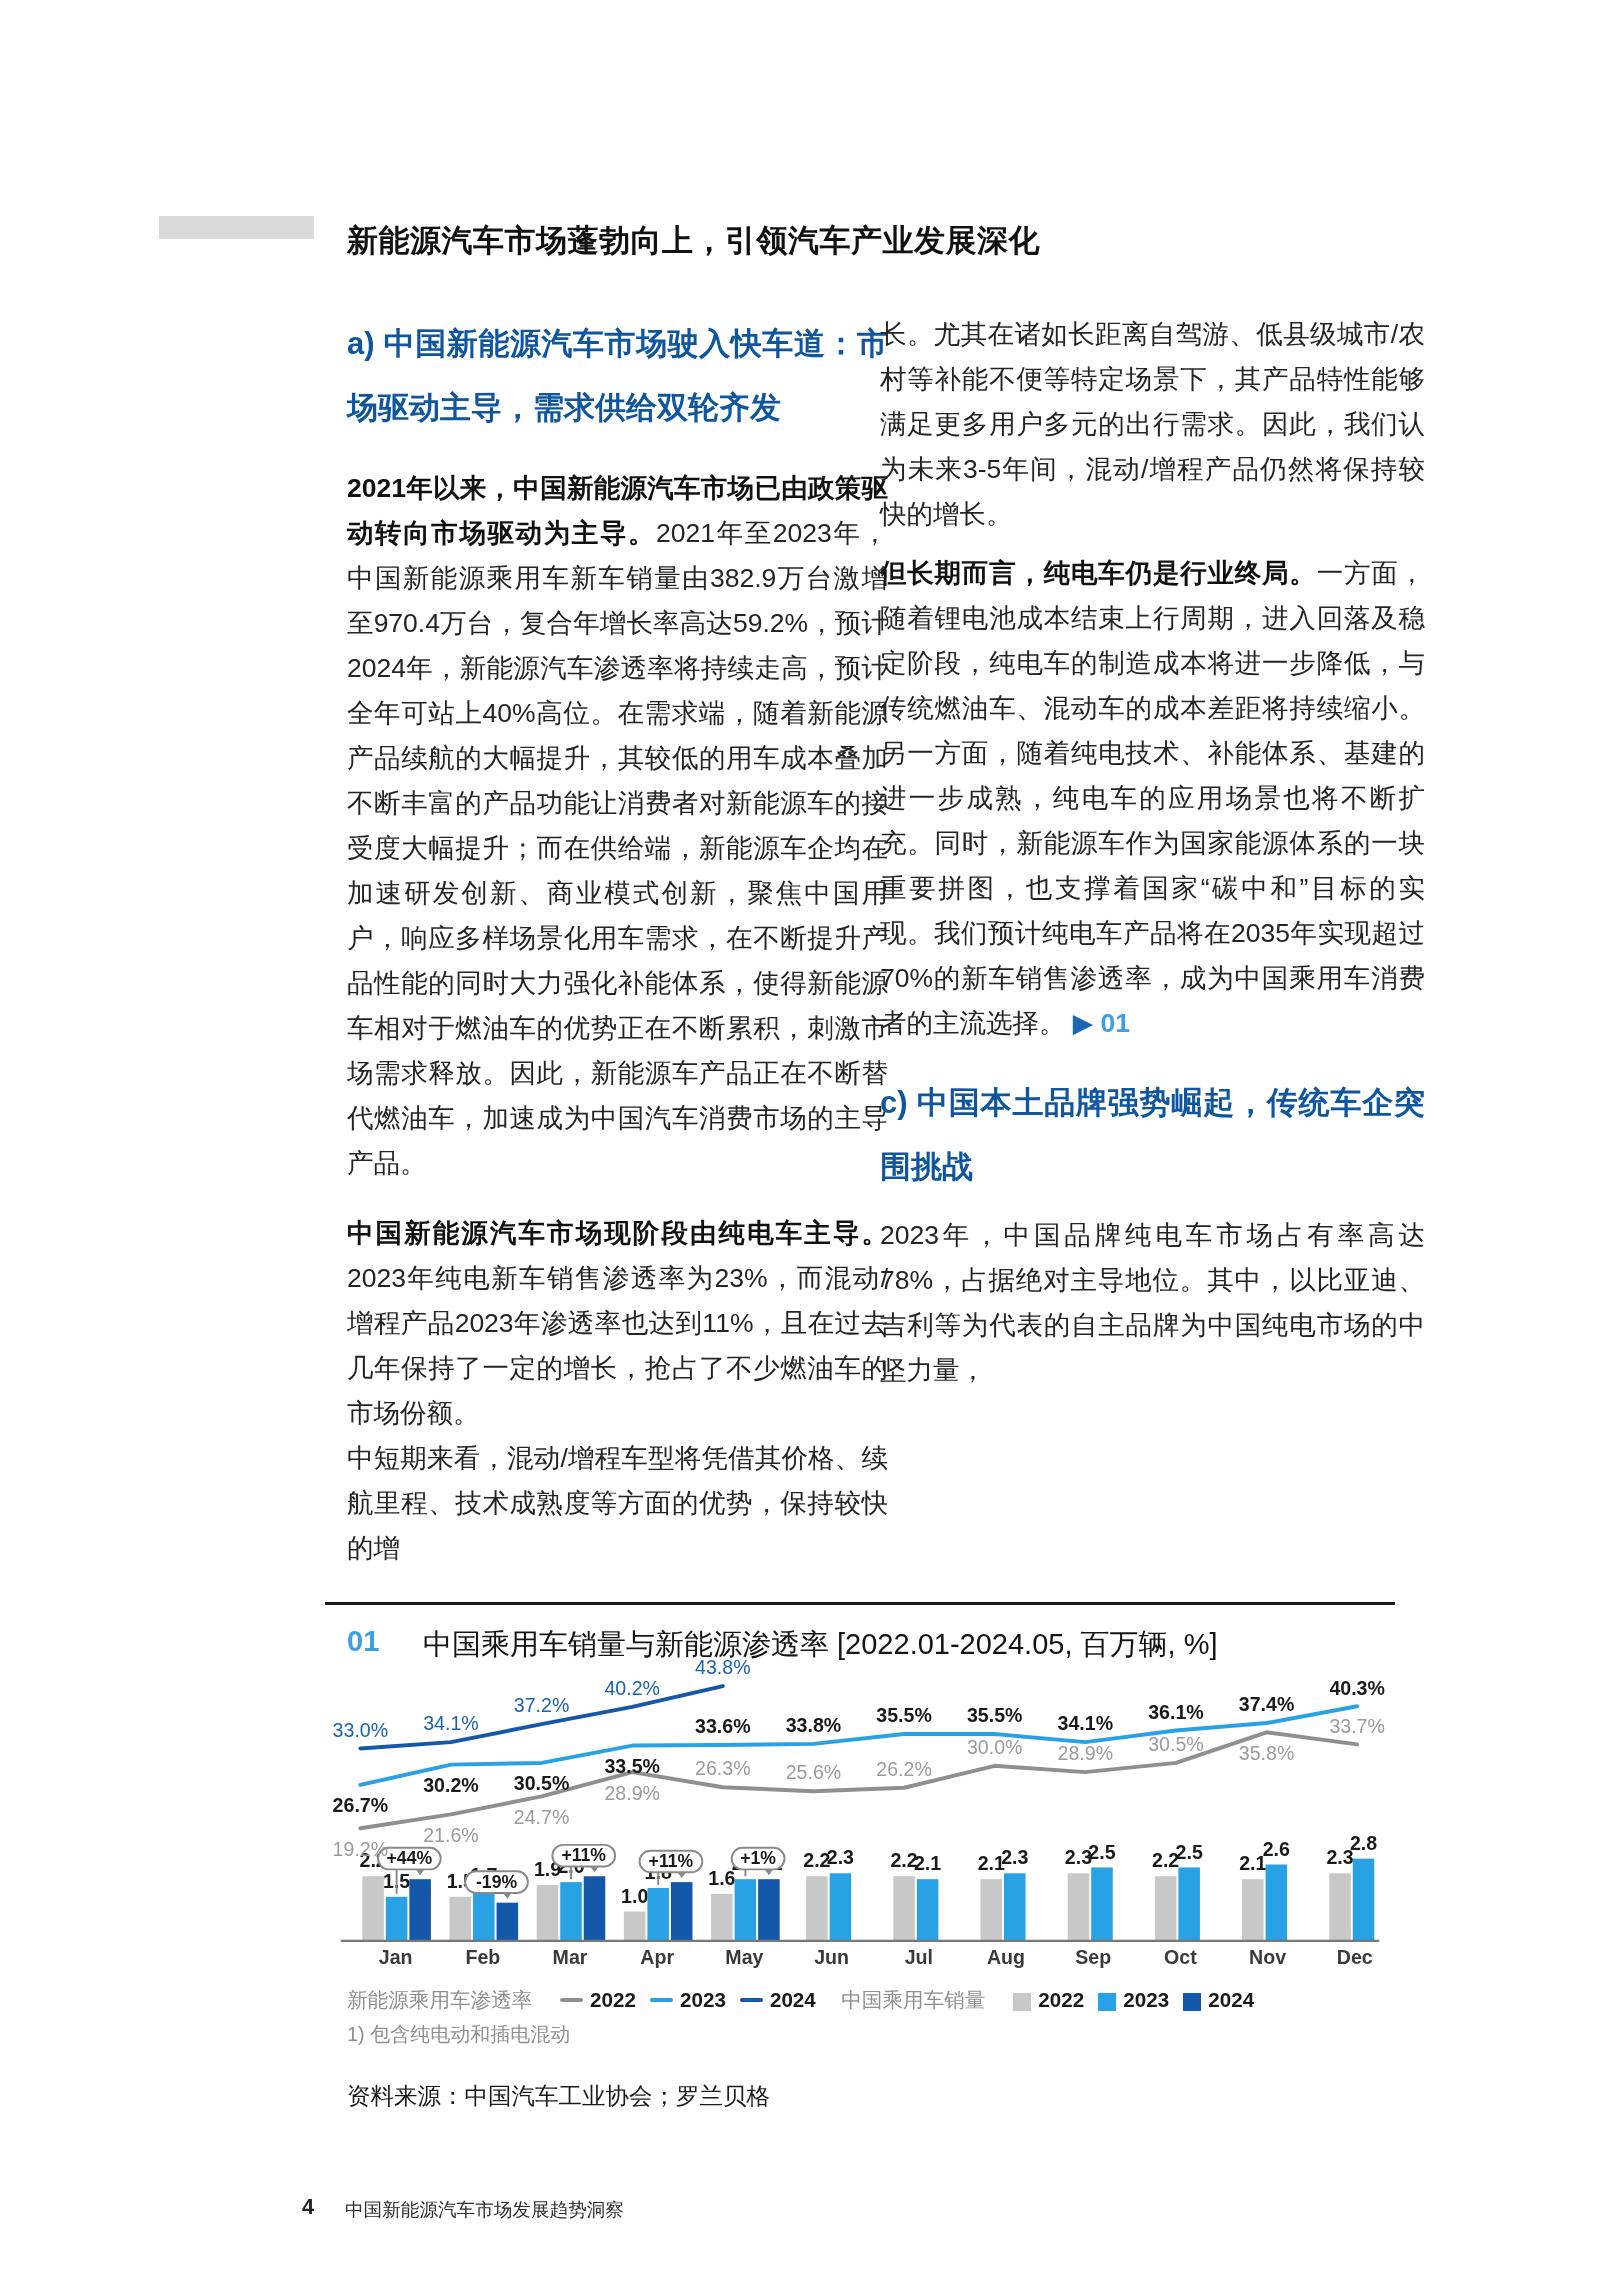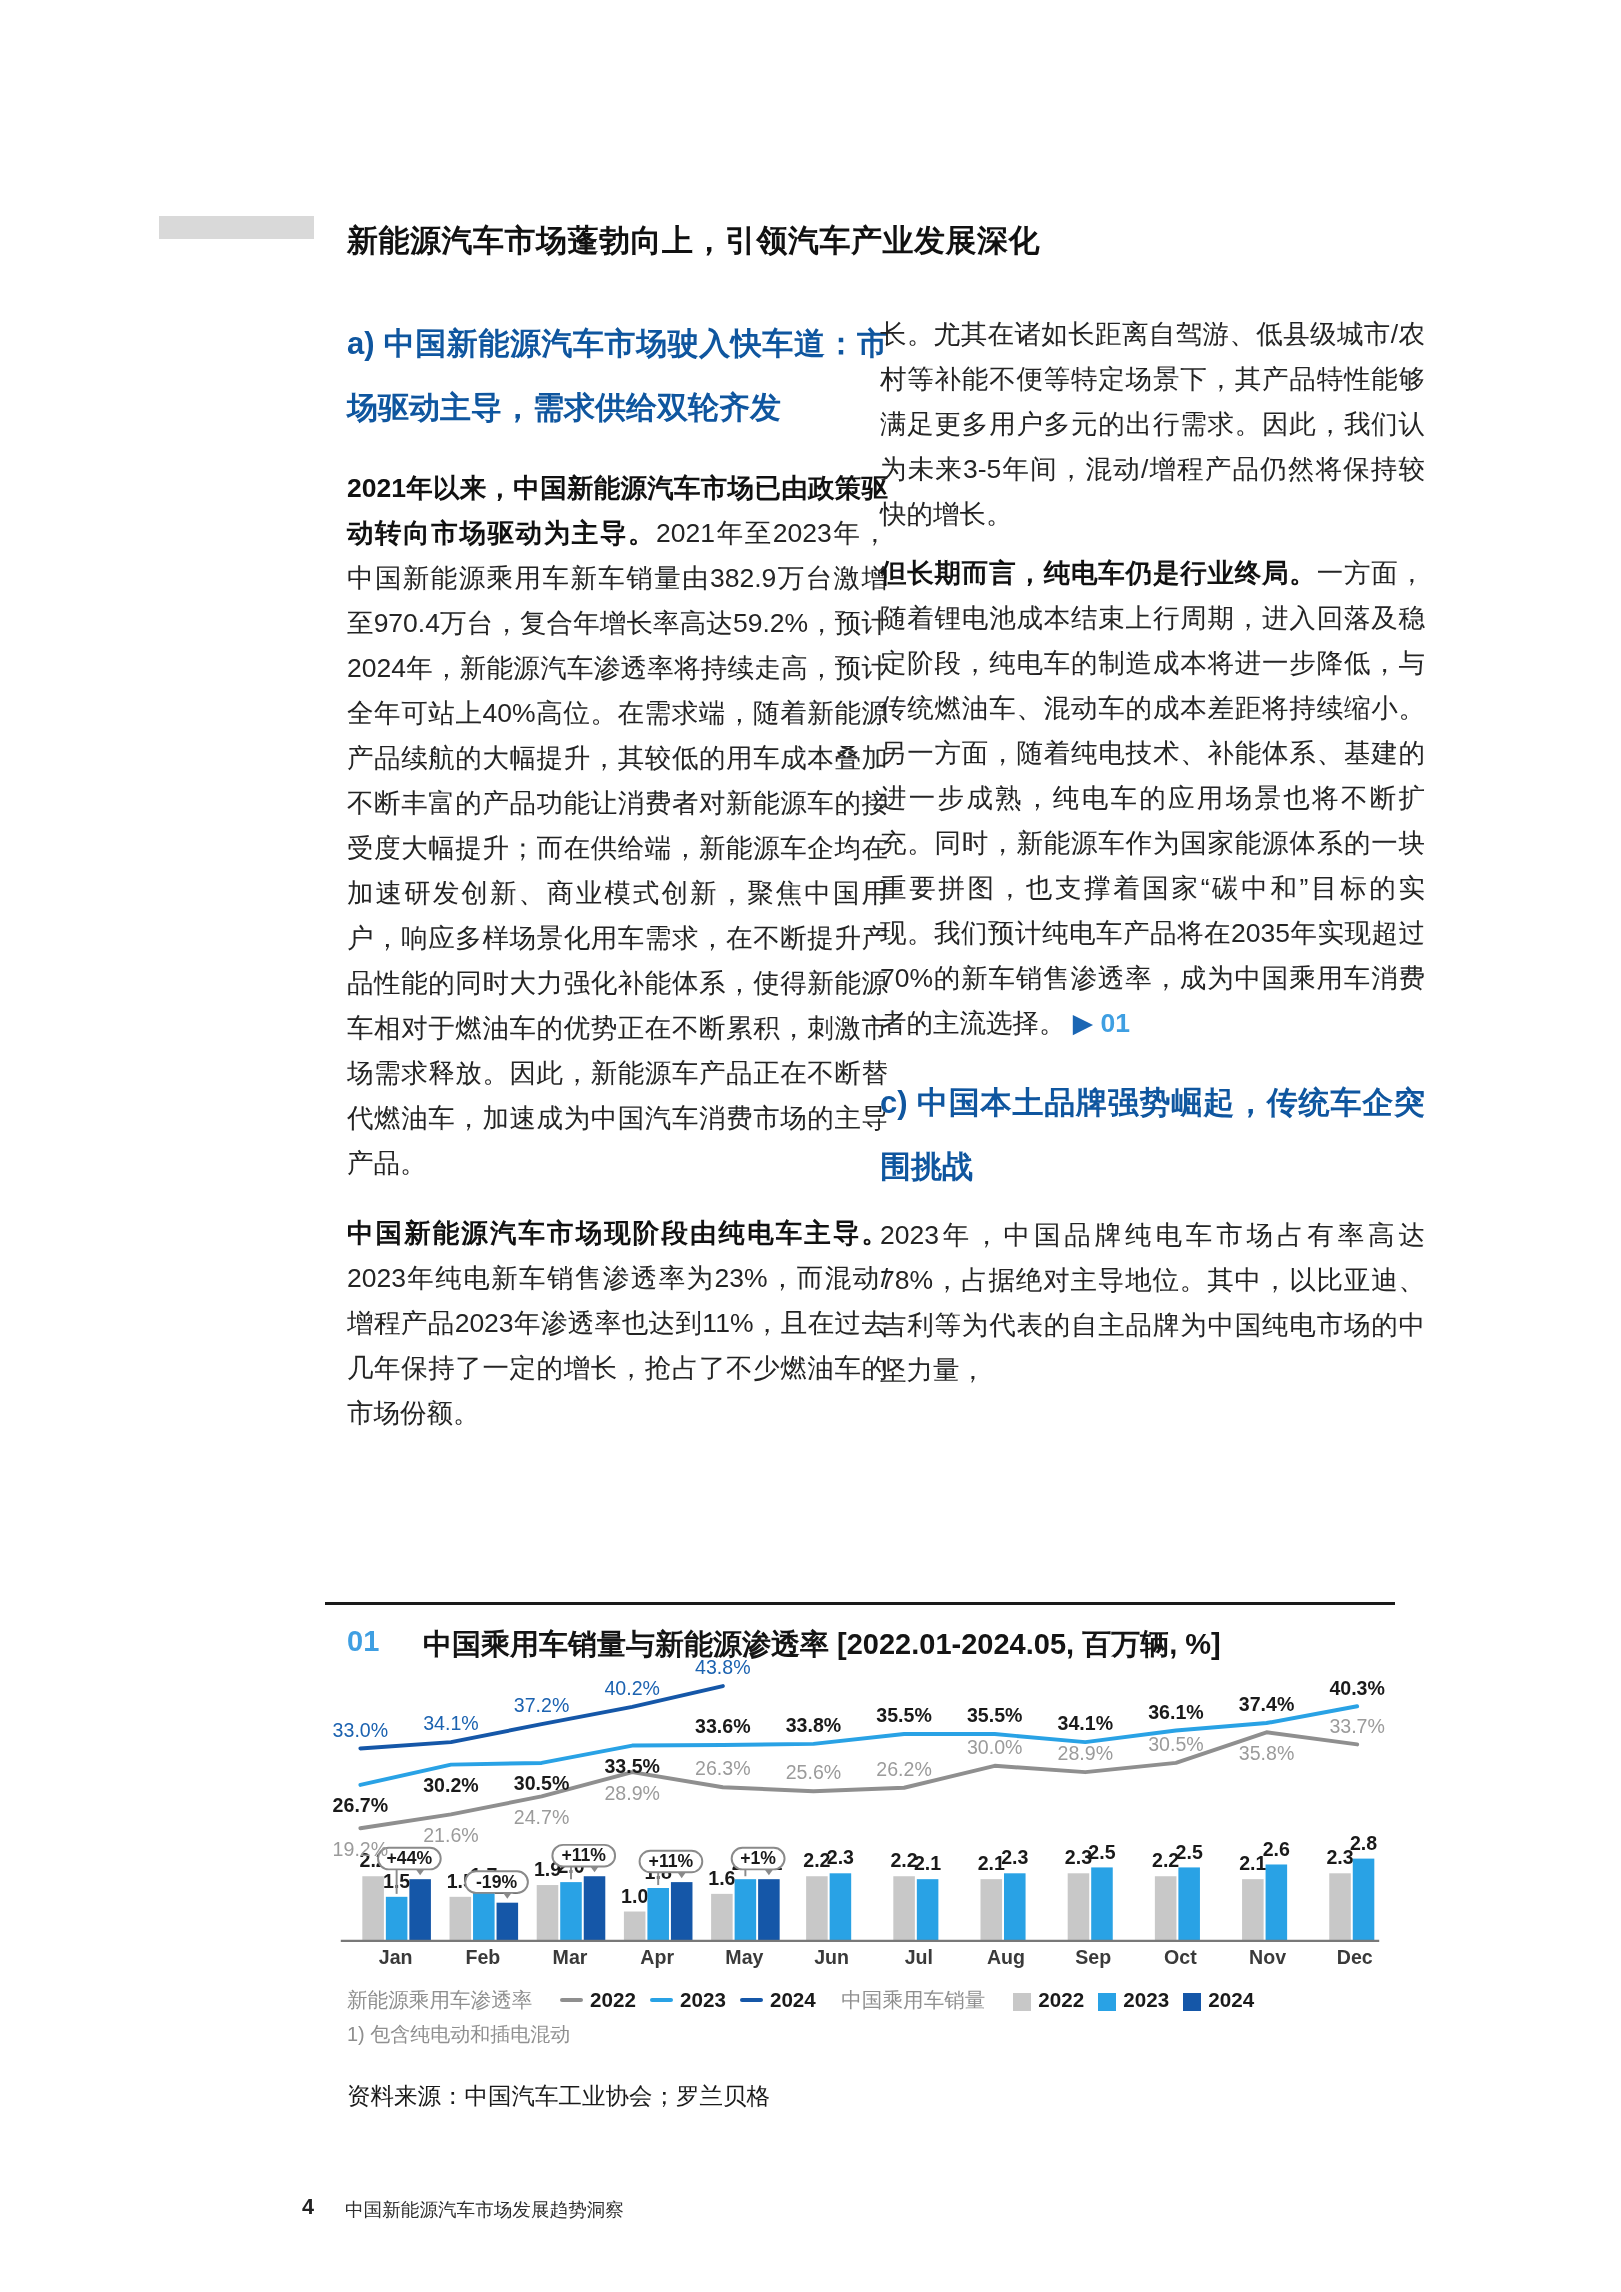--- a/index.html
+++ b/index.html
@@ -16,21 +16,21 @@
   .col h2{font-size:31px;line-height:64px;font-weight:700;color:#0f569f;margin:0;}
   .col p{margin:0;}
   .gap-s{margin-top:13.7px !important;}
   .gap-m{margin-top:25.5px !important;}
   .gap-h{margin-top:25.5px !important;}
   .col .b{font-weight:700;color:#111;}
   .ref-arrow{color:#1a66b4;font-weight:700;}
   .ref-num{color:#3f9fe2;font-weight:700;}
   .chart-rule{left:325px;top:1602px;width:1070px;height:2.9px;background:#1a1a1a;}
   .chart-index{left:347px;top:1625px;font-size:29px;font-weight:700;color:#3f9fe2;}
-  .chart-title{left:423px;top:1625px;width:980px;font-size:29px;font-weight:700;color:#141414;}
+  .chart-title{left:423px;top:1625px;width:980px;font-size:29px;font-weight:400;color:#141414;}
   .chart-svg{left:325px;top:1647px;}
   .legend{left:347px;top:1986px;width:1068px;display:flex;align-items:center;font-size:20.6px;color:#1a1a1a;white-space:nowrap;}
   .lg-cat{color:#8f8f8f;margin-right:13.7px;}
   .lg-cat2{margin-left:25.5px;}
   .lg-dash{display:inline-block;width:23.5px;height:4.9px;border-radius:2px;margin:0 6.9px 0 13.7px;}
   .lg-sq{display:inline-block;width:18.6px;height:18.6px;margin:0 6.9px 0 13.7px;position:relative;top:2px;}
   .lg-year{font-weight:600;}
   .footnote{left:347px;top:2021px;font-size:20px;color:#8f8f8f;text-align:center;}
   .source{left:347px;top:2080px;font-size:23.5px;color:#1a1a1a;}
   .footer-num{left:302px;top:2194px;font-size:21.6px;font-weight:700;color:#222;}
@@ -39,20 +39,21 @@
 </head>
 <body>
 
 <div class="abs kicker"></div>
 <h1 class="abs page-title">新能源汽车市场蓬勃向上，引领汽车产业发展深化</h1>
 
 <div class="abs col col-left">
   <h2>a) 中国新能源汽车市场驶入快车道：市场驱动主导，需求供给双轮齐发</h2>
   <p class="gap-m"><span class="b">2021年以来，中国新能源汽车市场已由政策驱动转向市场驱动为主导。</span><span>2021年至2023年，中国新能源乘用车新车销量由382.9万台激增至970.4万台，复合年增长率高达59.2%，预计2024年，新能源汽车渗透率将持续走高，预计全年可站上40%高位。在需求端，随着新能源产品续航的大幅提升，其较低的用车成本叠加不断丰富的产品功能让消费者对新能源车的接受度大幅提升；而在供给端，新能源车企均在加速研发创新、商业模式创新，聚焦中国用户，响应多样场景化用车需求，在不断提升产品性能的同时大力强化补能体系，使得新能源车相对于燃油车的优势正在不断累积，刺激市场需求释放。因此，新能源车产品正在不断替代燃油车，加速成为中国汽车消费市场的主导产品。</span></p>
   <p class="gap-m"><span class="b">中国新能源汽车市场现阶段由纯电车主导。</span><span>2023年纯电新车销售渗透率为23%，而混动/增程产品2023年渗透率也达到11%，且在过去几年保持了一定的增长，抢占了不少燃油车的市场份额。</span></p>
+  <p><span>中短期来看，混动/增程车型将凭借其价格、续航里程、技术成熟度等方面的优势，保持较快的增</span></p>
 </div>
 
 <div class="abs col col-right">
   <p><span>长。尤其在诸如长距离自驾游、低县级城市/农村等补能不便等特定场景下，其产品特性能够满足更多用户多元的出行需求。因此，我们认为未来3-5年间，混动/增程产品仍然将保持较快的增长。</span></p>
   <p class="gap-s"><span class="b">但长期而言，纯电车仍是行业终局。</span><span>一方面，随着锂电池成本结束上行周期，进入回落及稳定阶段，纯电车的制造成本将进一步降低，与传统燃油车、混动车的成本差距将持续缩小。另一方面，随着纯电技术、补能体系、基建的进一步成熟，纯电车的应用场景也将不断扩充。同时，新能源车作为国家能源体系的一块重要拼图，也支撑着国家“碳中和”目标的实现。我们预计纯电车产品将在2035年实现超过70%的新车销售渗透率，成为中国乘用车消费者的主流选择。</span><span class="ref-arrow"> ▶</span><span class="ref-num"> 01</span></p>
   <h2 class="gap-h">c) 中国本土品牌强势崛起，传统车企突围挑战</h2>
   <p class="gap-s"><span>2023年，中国品牌纯电车市场占有率高达78%，占据绝对主导地位。其中，以比亚迪、吉利等为代表的自主品牌为中国纯电市场的中坚力量，</span></p>
 </div>
 
 <div class="abs chart-rule"></div>

